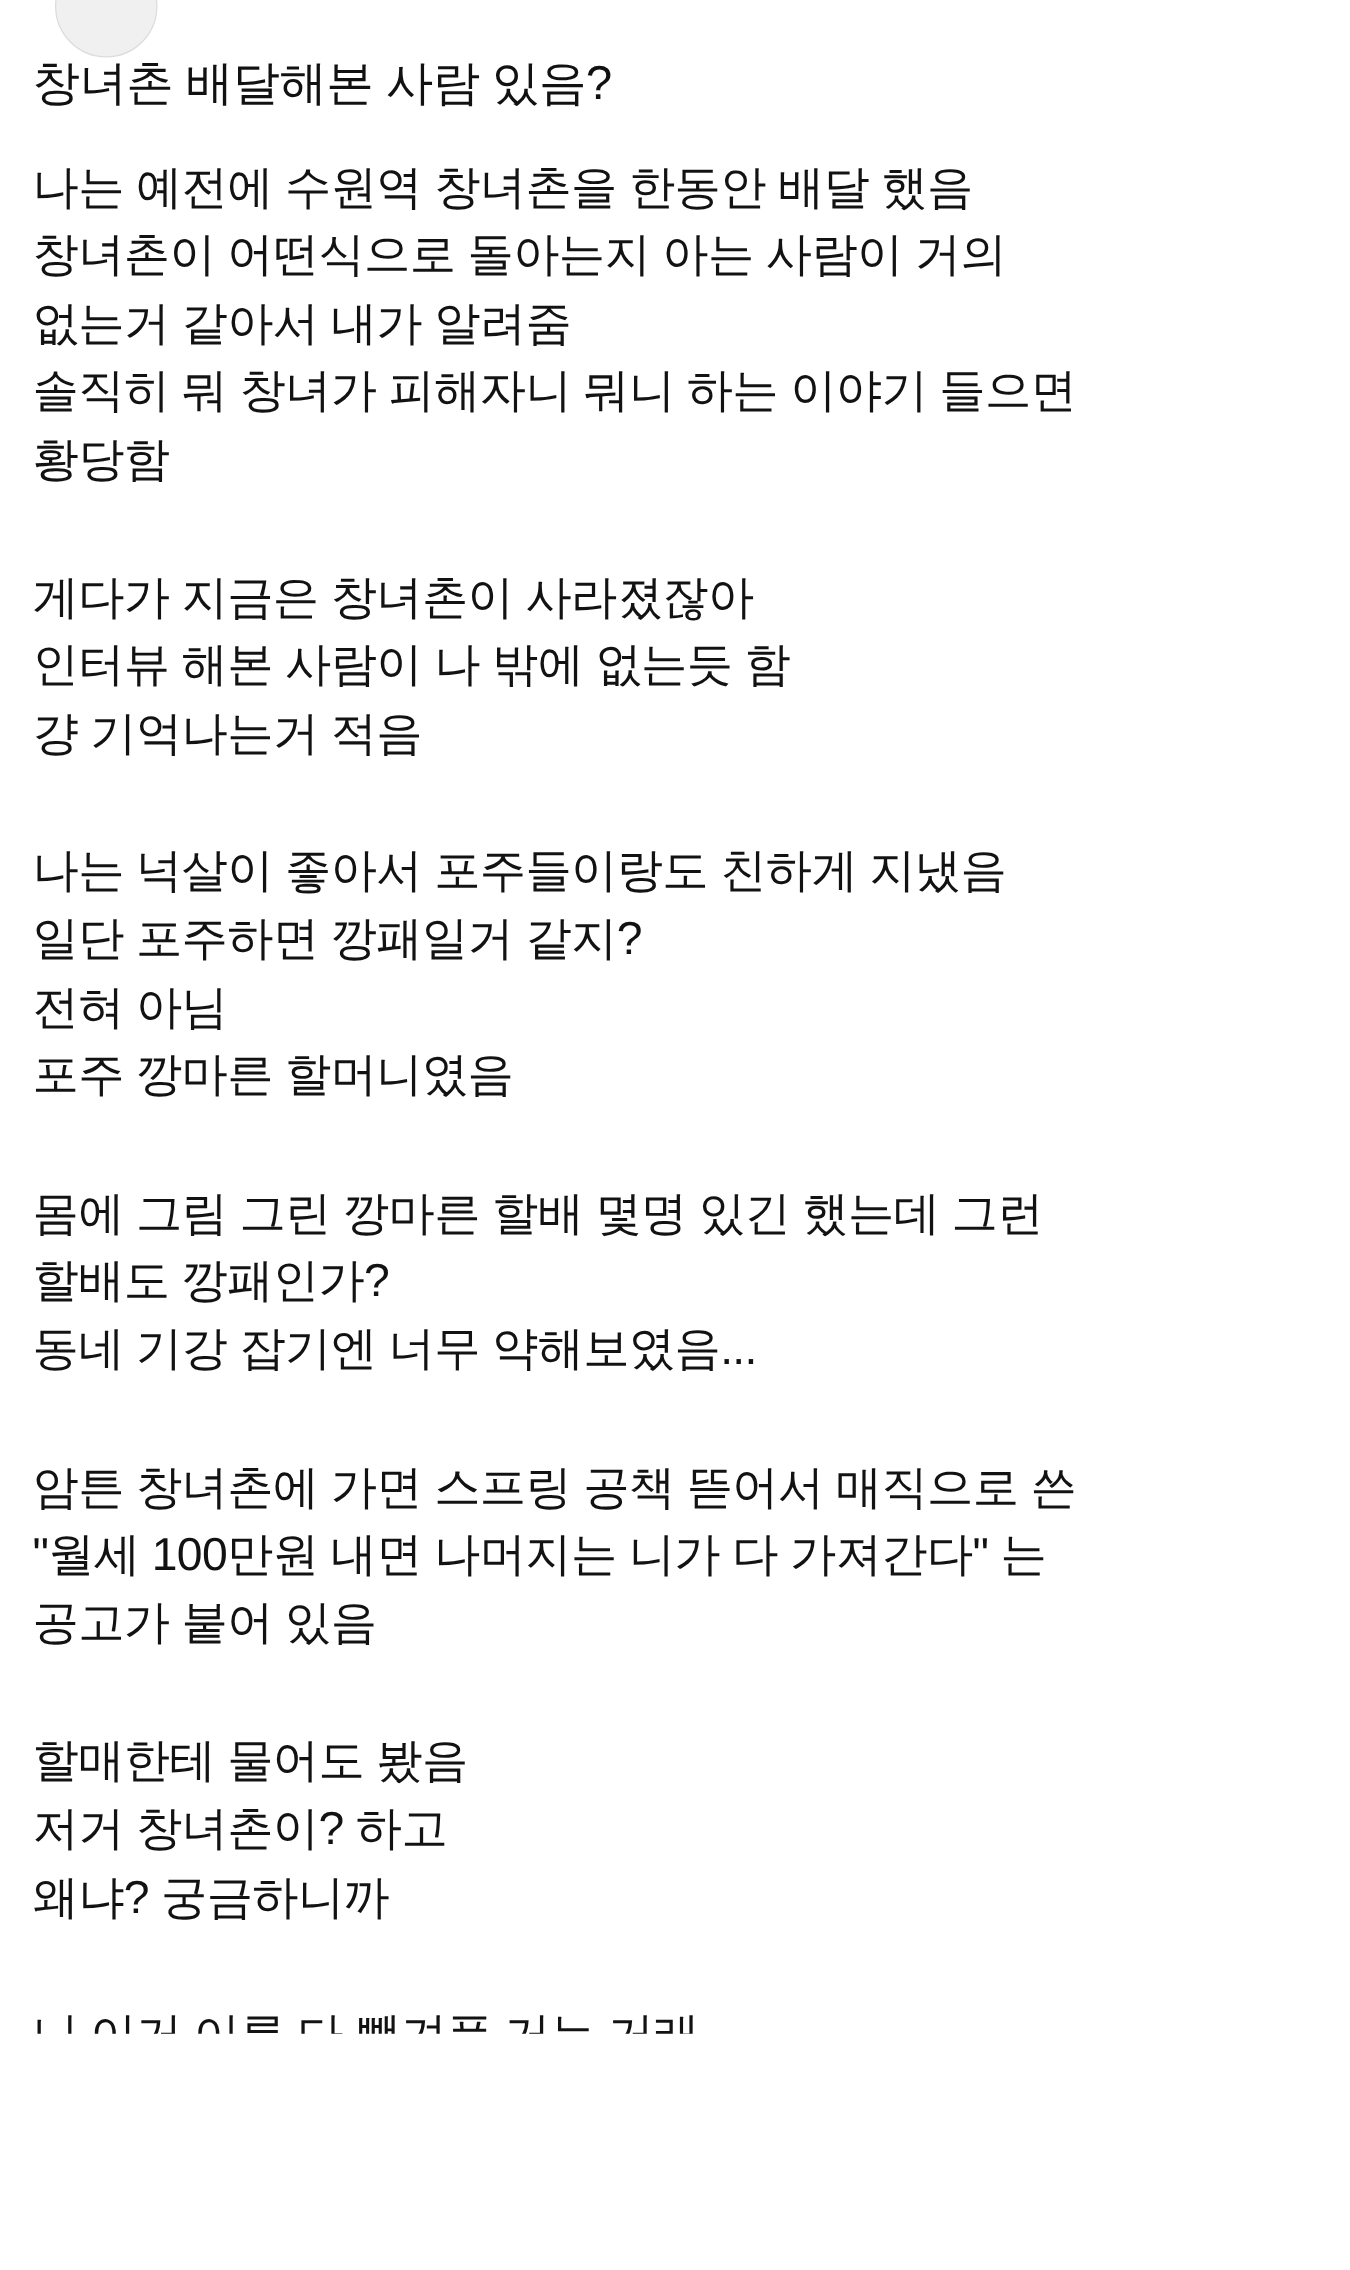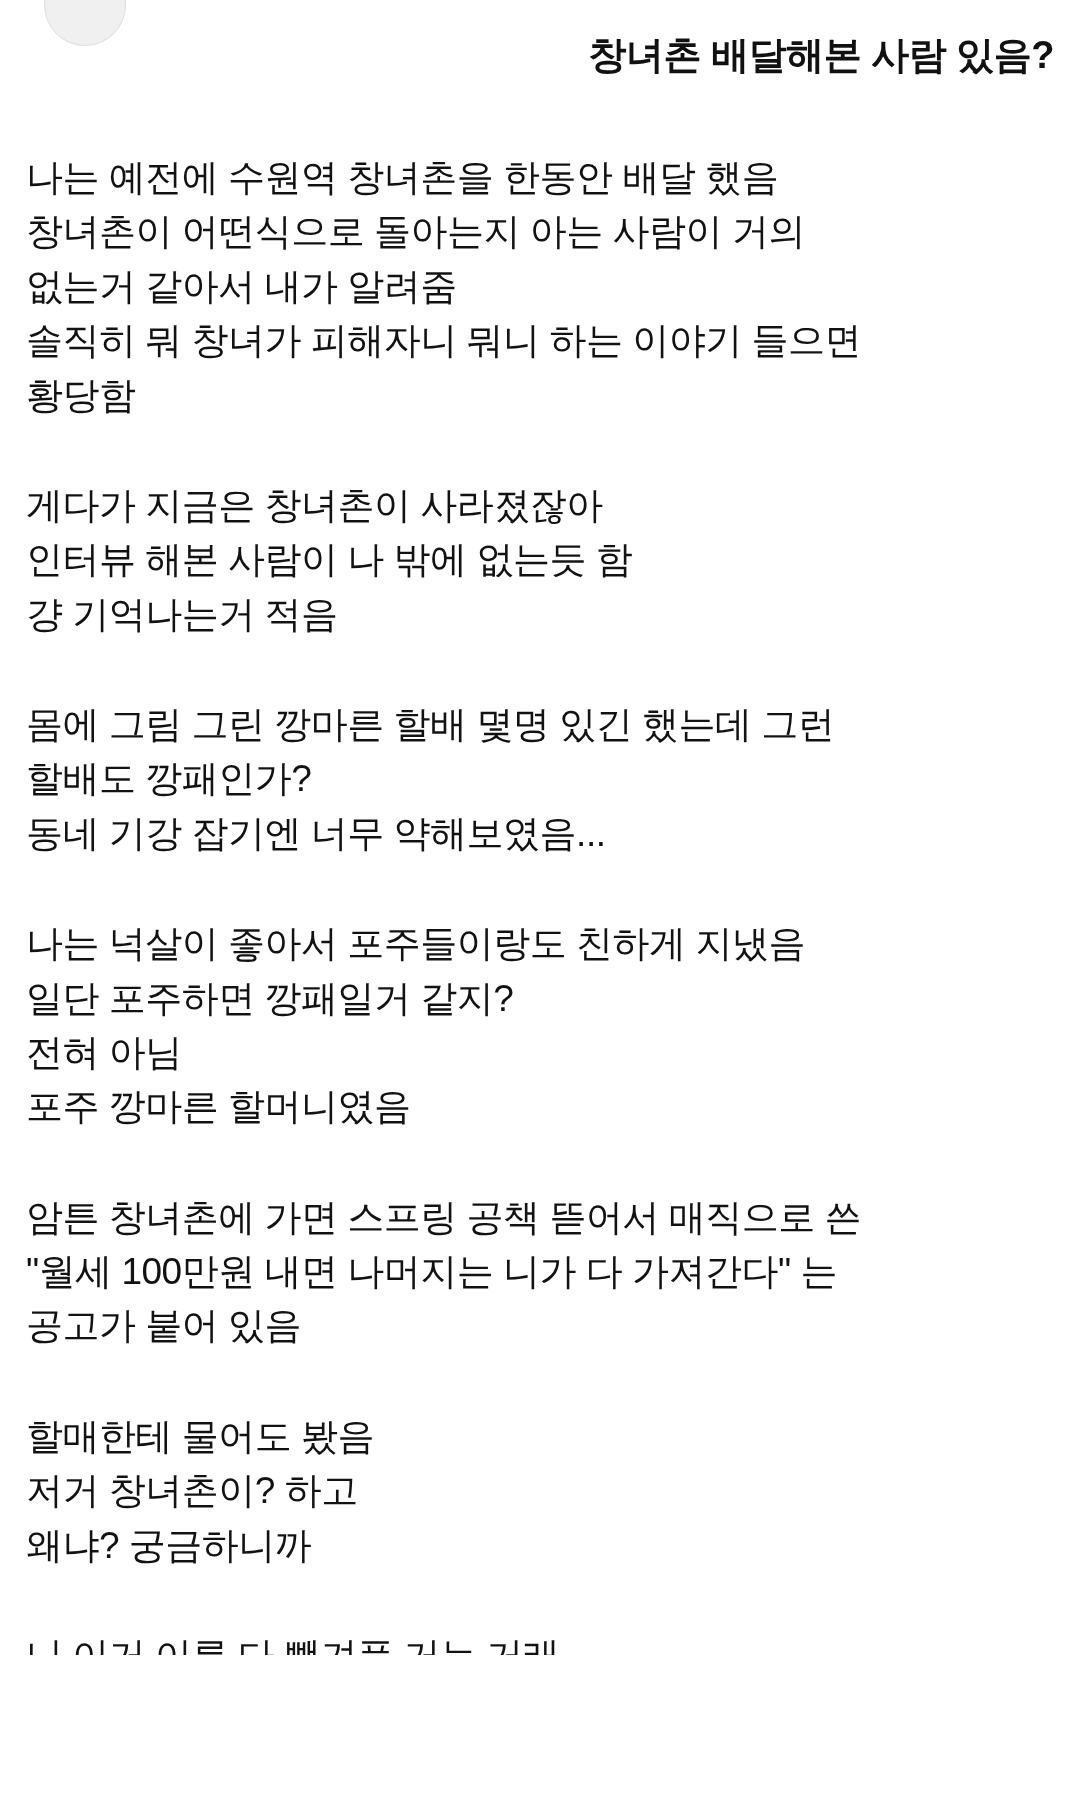--- a/index.html
+++ b/index.html
@@ -33,30 +33,29 @@
     background: #f0f0f0;
     border: 1px solid #dcdcdc;
     box-sizing: border-box;
   }
   .content {
     padding: 0 26px;
     box-sizing: border-box;
   }
   .title {
     margin: 0;
-    padding-top: 28px;
+    padding-top: 40px;
     font-size: 38px;
     line-height: 1.45;
-    font-weight: 700;
+    font-weight: 400;
     color: #111111;
     letter-spacing: -0.5px;
-    text-align: right;
   }
   .body-block {
-    margin-top: 68px;
+    margin-top: 28px;
   }
   .para {
     margin: 0 0 56px 0;
     font-size: 37px;
     line-height: 1.47;
     color: #121212;
     letter-spacing: -0.5px;
     white-space: pre-line;
     word-break: keep-all;
   }
@@ -86,27 +85,27 @@
 
     <div class="body-block">
       <p class="para">나는 예전에 수원역 창녀촌을 한동안 배달 했음
 창녀촌이 어떤식으로 돌아는지 아는 사람이 거의
 없는거 같아서 내가 알려줌
 솔직히 뭐 창녀가 피해자니 뭐니 하는 이야기 들으면
 황당함</p>
       <p class="para">게다가 지금은 창녀촌이 사라졌잖아
 인터뷰 해본 사람이 나 밖에 없는듯 함
 걍 기억나는거 적음</p>
-      <p class="para">몸에 그림 그린 깡마른 할배 몇명 있긴 했는데 그런
-할배도 깡패인가?
-동네 기강 잡기엔 너무 약해보였음...</p>
       <p class="para">나는 넉살이 좋아서 포주들이랑도 친하게 지냈음
 일단 포주하면 깡패일거 같지?
 전혀 아님
 포주 깡마른 할머니였음</p>
+      <p class="para">몸에 그림 그린 깡마른 할배 몇명 있긴 했는데 그런
+할배도 깡패인가?
+동네 기강 잡기엔 너무 약해보였음...</p>
       <p class="para">암튼 창녀촌에 가면 스프링 공책 뜯어서 매직으로 쓴
 "월세 100만원 내면 나머지는 니가 다 가져간다" 는
 공고가 붙어 있음</p>
       <p class="para">할매한테 물어도 봤음
 저거 창녀촌이? 하고
 왜냐? 궁금하니까</p>
       <p class="clipped-line">니 이거 이름 다 뺏겨플 거는 거래</p>
     </div>
 
   </div>

